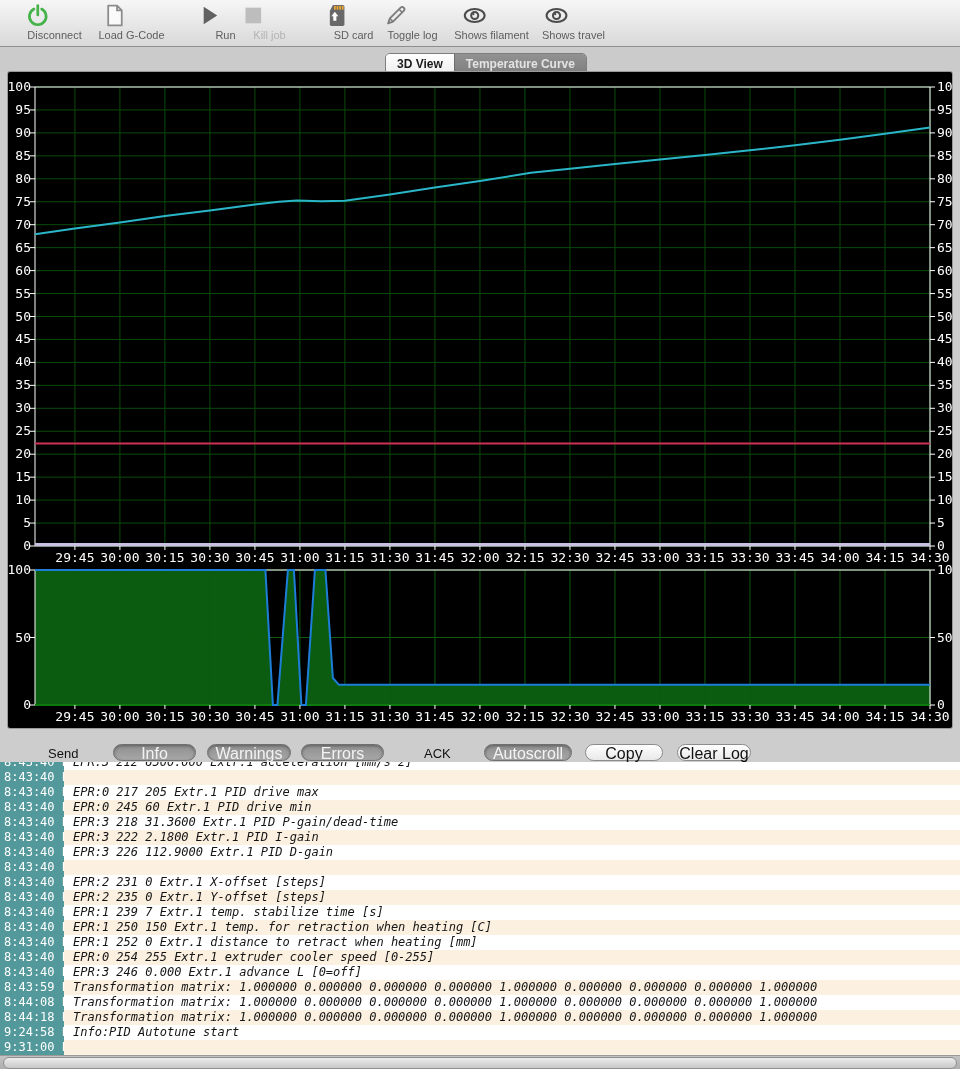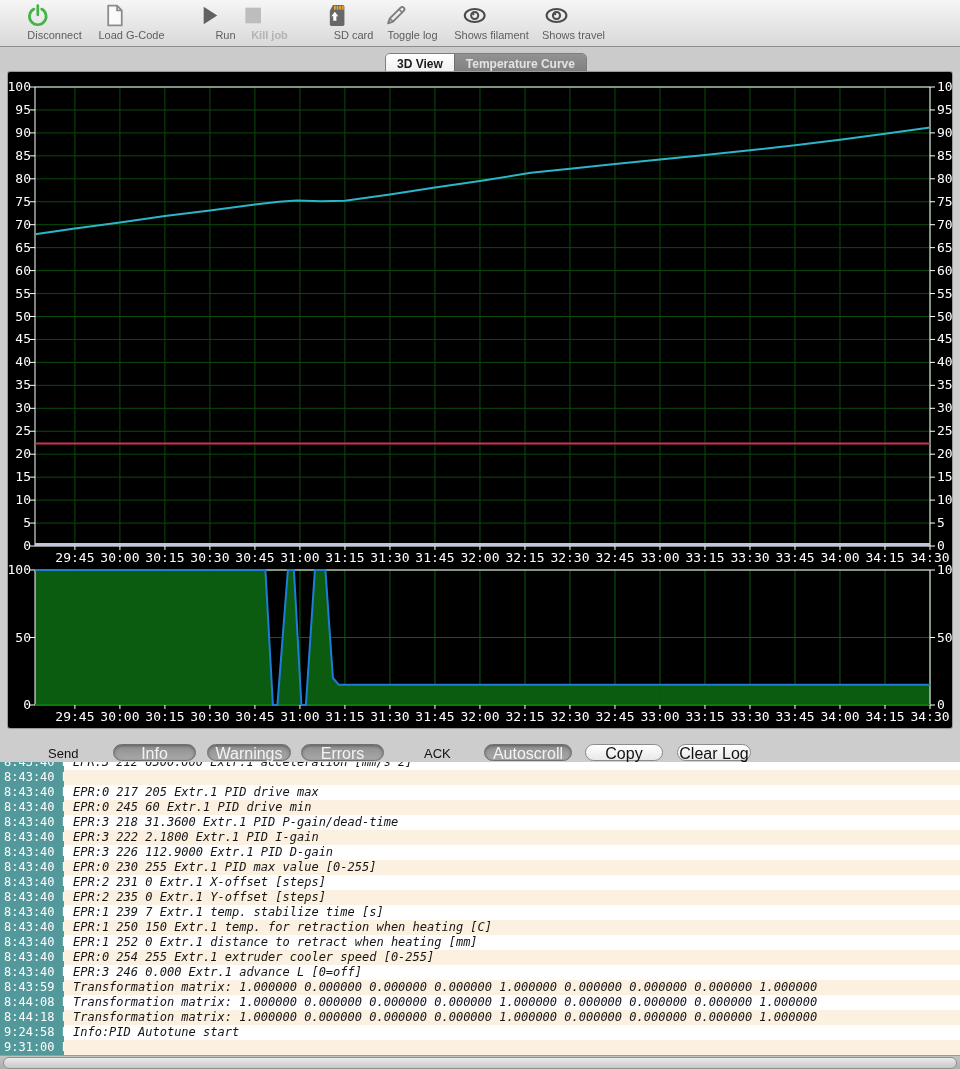--- a/index.html
+++ b/index.html
@@ -5,21 +5,21 @@
   html,body{margin:0;padding:0;}
   body{width:960px;height:1069px;position:relative;overflow:hidden;background:#cdcdcd;
        font-family:"Liberation Sans",sans-serif;}
 
   
   .toolbar{position:absolute;left:0;top:0;width:960px;height:46px;
            background:linear-gradient(#f6f6f6,#d9d9d9);border-bottom:1px solid #8f8f8f;}
   .titem{position:absolute;top:3px;transform:translateX(-50%);text-align:center;cursor:default;}
   .titem svg{width:25px;height:25px;display:block;margin:0 auto;}
   .tlabel{font-size:11px;color:#5e5e5e;margin-top:1px;white-space:nowrap;padding-left:33px;}
-  .titem.disabled .tlabel{color:#b3b3b3;font-weight:bold;}
+  .titem.disabled .tlabel{color:#b3b3b3;}
 
   
   .tabrow{position:absolute;left:0;top:47px;width:960px;height:25px;background:#cbcbcb;}
   .segment{position:absolute;left:385px;top:6px;height:21px;display:flex;
            border:1px solid #7e7e7e;border-radius:5px;overflow:hidden;
            font-weight:bold;font-size:12px;box-shadow:0 1px 0 rgba(255,255,255,.55);}
   .seg{line-height:21px;padding:0 11px;white-space:nowrap;}
   .seg-light{background:linear-gradient(#ffffff,#ededed);color:#1b1b1b;}
   .seg-dark{background:linear-gradient(#929292,#7d7d7d);color:#e3e3e3;border-left:1px solid #6e6e6e;}
 
@@ -395,21 +395,21 @@
 
   <div class="logview">
     <div class="logrows">
         <div class="log-row"><span class="log-time">8:43:40 PM</span><span class="log-msg">EPR:3 212 6500.000 Extr.1 acceleration [mm/s^2]</span></div>
         <div class="log-row alt"><span class="log-time">8:43:40 PM</span></div>
         <div class="log-row"><span class="log-time">8:43:40 PM</span><span class="log-msg">EPR:0 217 205 Extr.1 PID drive max</span></div>
         <div class="log-row alt"><span class="log-time">8:43:40 PM</span><span class="log-msg">EPR:0 245 60 Extr.1 PID drive min</span></div>
         <div class="log-row"><span class="log-time">8:43:40 PM</span><span class="log-msg">EPR:3 218 31.3600 Extr.1 PID P-gain/dead-time</span></div>
         <div class="log-row alt"><span class="log-time">8:43:40 PM</span><span class="log-msg">EPR:3 222 2.1800 Extr.1 PID I-gain</span></div>
         <div class="log-row"><span class="log-time">8:43:40 PM</span><span class="log-msg">EPR:3 226 112.9000 Extr.1 PID D-gain</span></div>
-        <div class="log-row alt"><span class="log-time">8:43:40 PM</span><span class="log-msg">EPR:0 230 255 Extr.1 PID max value [0-255]</span></div>
+        <div class="log-row alt"><span class="log-time">8:43:40 PM</span></div>
         <div class="log-row"><span class="log-time">8:43:40 PM</span><span class="log-msg">EPR:2 231 0 Extr.1 X-offset [steps]</span></div>
         <div class="log-row alt"><span class="log-time">8:43:40 PM</span><span class="log-msg">EPR:2 235 0 Extr.1 Y-offset [steps]</span></div>
         <div class="log-row"><span class="log-time">8:43:40 PM</span><span class="log-msg">EPR:1 239 7 Extr.1 temp. stabilize time [s]</span></div>
         <div class="log-row alt"><span class="log-time">8:43:40 PM</span><span class="log-msg">EPR:1 250 150 Extr.1 temp. for retraction when heating [C]</span></div>
         <div class="log-row"><span class="log-time">8:43:40 PM</span><span class="log-msg">EPR:1 252 0 Extr.1 distance to retract when heating [mm]</span></div>
         <div class="log-row alt"><span class="log-time">8:43:40 PM</span><span class="log-msg">EPR:0 254 255 Extr.1 extruder cooler speed [0-255]</span></div>
         <div class="log-row"><span class="log-time">8:43:40 PM</span><span class="log-msg">EPR:3 246 0.000 Extr.1 advance L [0=off]</span></div>
         <div class="log-row alt"><span class="log-time">8:43:59 PM</span><span class="log-msg">Transformation matrix: 1.000000 0.000000 0.000000 0.000000 1.000000 0.000000 0.000000 0.000000 1.000000</span></div>
         <div class="log-row"><span class="log-time">8:44:08 PM</span><span class="log-msg">Transformation matrix: 1.000000 0.000000 0.000000 0.000000 1.000000 0.000000 0.000000 0.000000 1.000000</span></div>
         <div class="log-row alt"><span class="log-time">8:44:18 PM</span><span class="log-msg">Transformation matrix: 1.000000 0.000000 0.000000 0.000000 1.000000 0.000000 0.000000 0.000000 1.000000</span></div>

